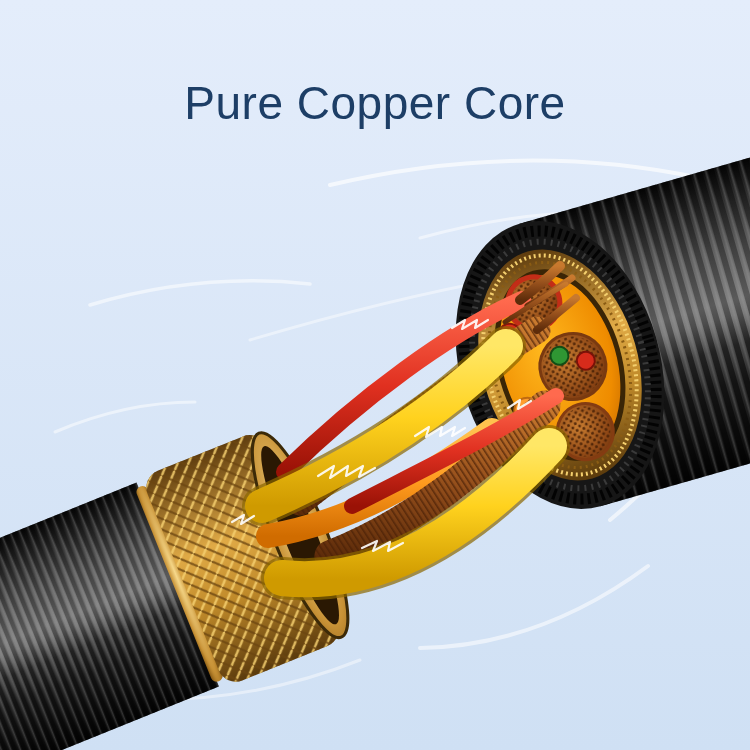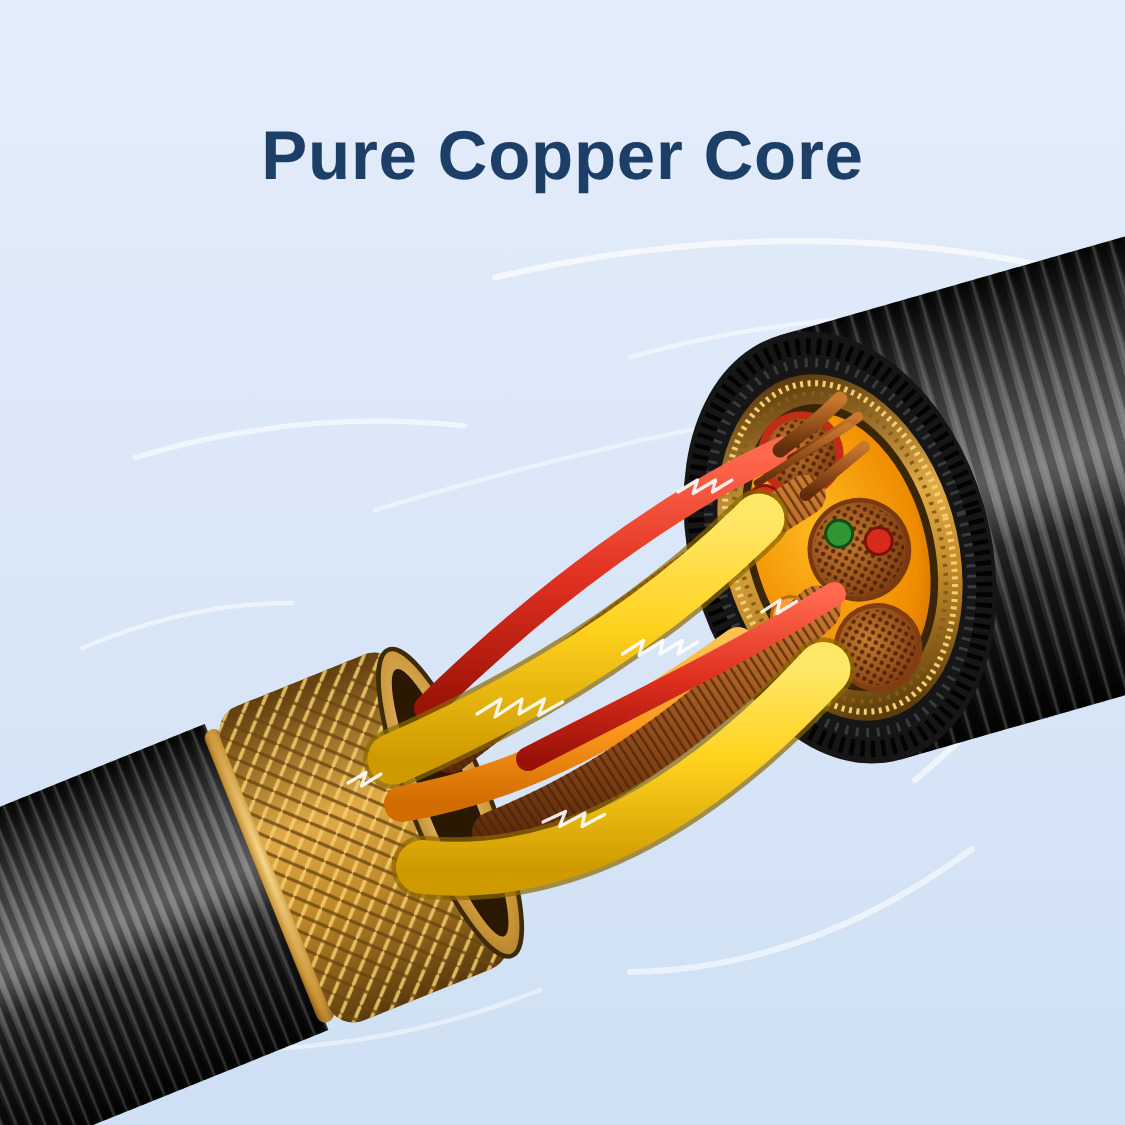--- a/index.html
+++ b/index.html
@@ -13,21 +13,21 @@
     font-family:"Liberation Sans", sans-serif;
     background:linear-gradient(180deg,var(--background-top) 0%,var(--background-bottom) 100%);
     position:relative;
   }
   .stage{position:absolute;inset:0;}
   h1.headline{
     position:absolute;
     top:76px;left:0;right:0;
     text-align:center;
     font-size:46px;
-    font-weight:bold;
+    font-weight:normal;
     letter-spacing:0.5px;
     color:var(--headline);
     z-index:5;
   }
   svg.cable{position:absolute;inset:0;z-index:1;}
 </style>
 </head>
 <body>
 
 <div class="stage">

